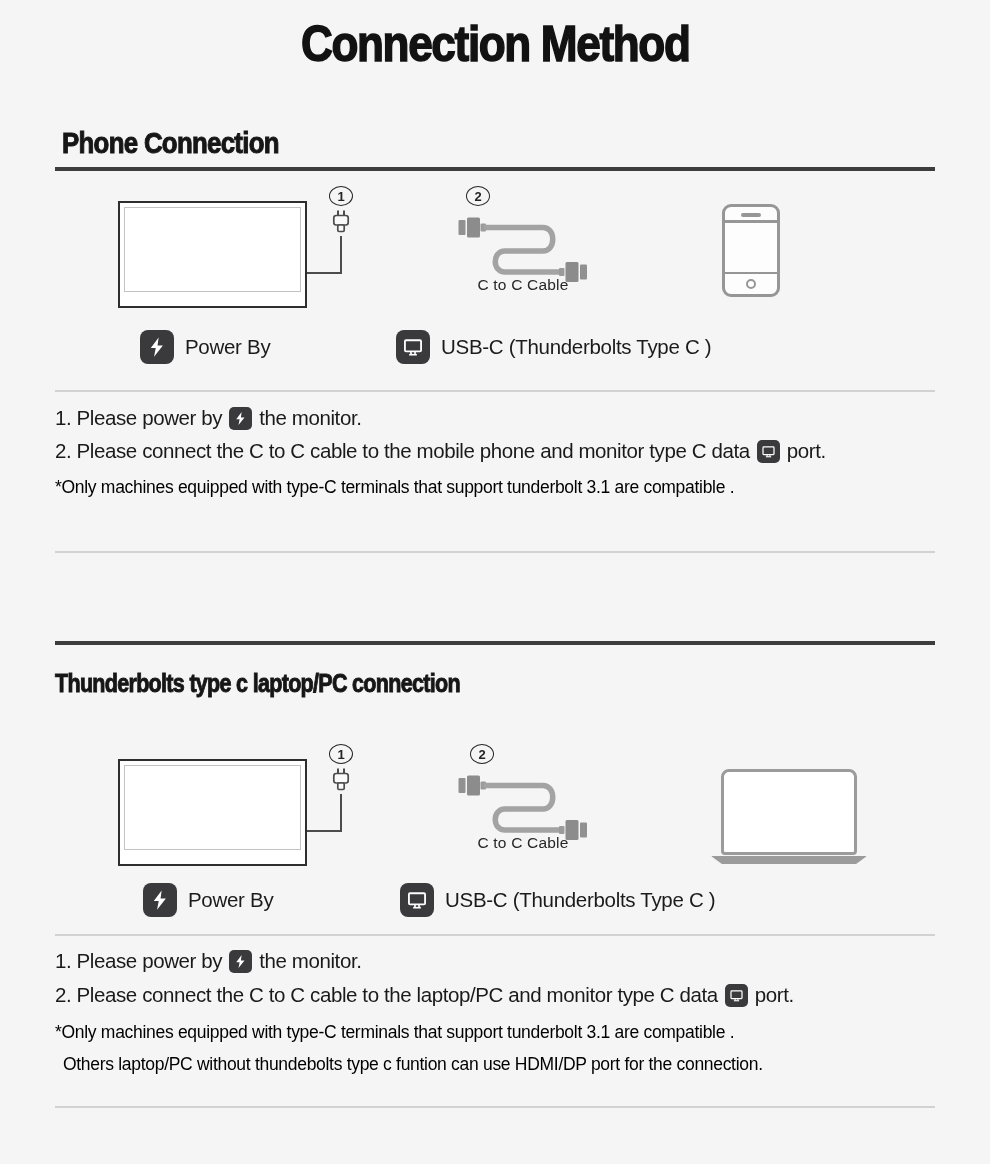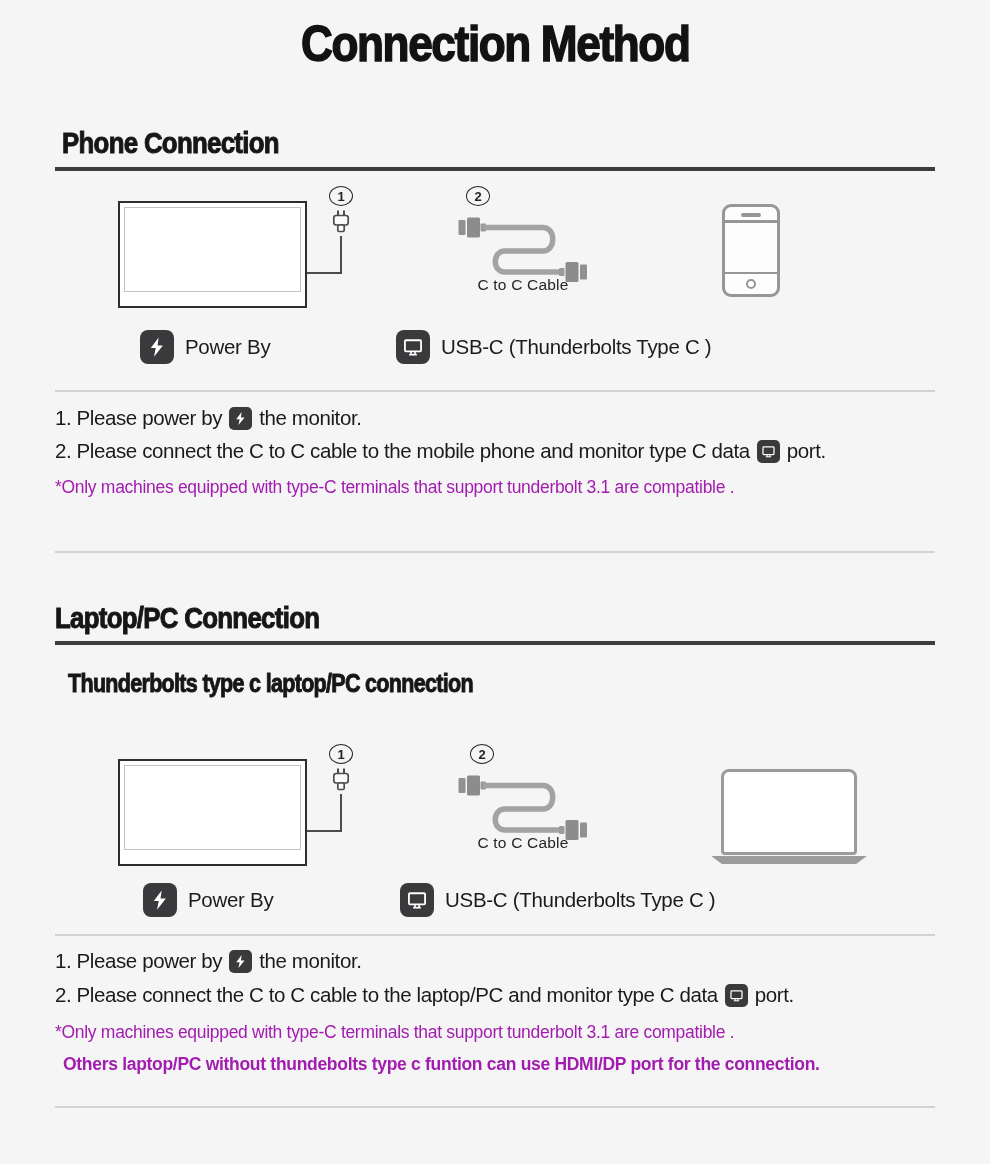--- a/index.html
+++ b/index.html
@@ -44,21 +44,21 @@
   .legend-item { display:flex; align-items:center; gap:11px; }
   .badge { background:#3a3a3d; display:flex; align-items:center; justify-content:center; flex:0 0 auto; }
   .badge-lg { width:34px; height:34px; border-radius:8px; }
   .badge-lg svg { width:22px; height:22px; }
   .badge-sm { width:23px; height:23px; border-radius:5px; }
   .badge-sm svg { width:15px; height:15px; }
   .legend-label { font-size:20.5px; color:#1b1b1b; letter-spacing:-0.3px; }
 
   
   .step { left:55px; display:flex; align-items:center; gap:7px; font-size:20.5px; color:#1a1a1a; letter-spacing:-0.4px; white-space:nowrap; }
-  .warn { font-size:17.5px; color:#a21caf; letter-spacing:-0.3px; white-space:nowrap; }
+  .warn { font-size:17.5px; color:#000000; letter-spacing:-0.3px; white-space:nowrap; }
 
   .symdefs { position:absolute; width:0; height:0; overflow:hidden; }
 </style>
 </head>
 <body>
 
 <svg class="symdefs" xmlns="http://www.w3.org/2000/svg">
   <symbol id="sym-bolt" viewBox="0 0 24 24">
     <polygon points="13.8,1.5 5.2,13.2 10.6,13.2 8.8,22.5 18.4,10.4 12.6,10.4" fill="#ffffff"></polygon>
   </symbol>
@@ -151,26 +151,23 @@
           <use href="#sym-monitor"></use>
         </svg>
       </span>
     <span>port.</span>
   </div>
 
   <div class="abs warn" style="left:55px; top:460px;">*Only machines equipped with type-C terminals that support tunderbolt 3.1 are compatible .</div>
 
   <div class="abs rule-thin" style="top:534px;"></div>
 
-  <div class="abs" style="left:55px; top:584px;">
-    <span class="h-section h-30">Laptop/PC Connection</span>
-  </div>
   <div class="abs rule-dark" style="top:624px;"></div>
 
-  <div class="abs" style="left:68px; top:652px;">
+  <div class="abs" style="left:55px; top:652px;">
     <span class="h-section h-25">Thunderbolts type c laptop/PC connection</span>
   </div>
 
   <div class="abs" style="left:0; top:723px; width:990px; height:140px;">
     <div class="abs monitor" style="left:118px; top:19px;">
       <div class="monitor-screen"></div>
     </div>
     <div class="abs circ" style="left:329px; top:4px;">1</div>
     <svg class="abs" style="left:331px; top:28px; width:20px; height:27px;">
         <use href="#sym-plug"></use>
@@ -217,18 +214,18 @@
     <span>2. Please connect the C to C cable to the laptop/PC and monitor type C data</span>
     <span class="badge badge-sm">
         <svg>
           <use href="#sym-monitor"></use>
         </svg>
       </span>
     <span>port.</span>
   </div>
 
   <div class="abs warn" style="left:55px; top:1005px;">*Only machines equipped with type-C terminals that support tunderbolt 3.1 are compatible .</div>
-  <div class="abs warn" style="left:63px; top:1037px;font-weight:bold;">Others laptop/PC without thundebolts type c funtion can use HDMI/DP port for the connection.</div>
+  <div class="abs warn" style="left:63px; top:1037px;">Others laptop/PC without thundebolts type c funtion can use HDMI/DP port for the connection.</div>
 
   <div class="abs rule-thin" style="top:1089px;"></div>
 
 
 </div>
 
 </body></html>

